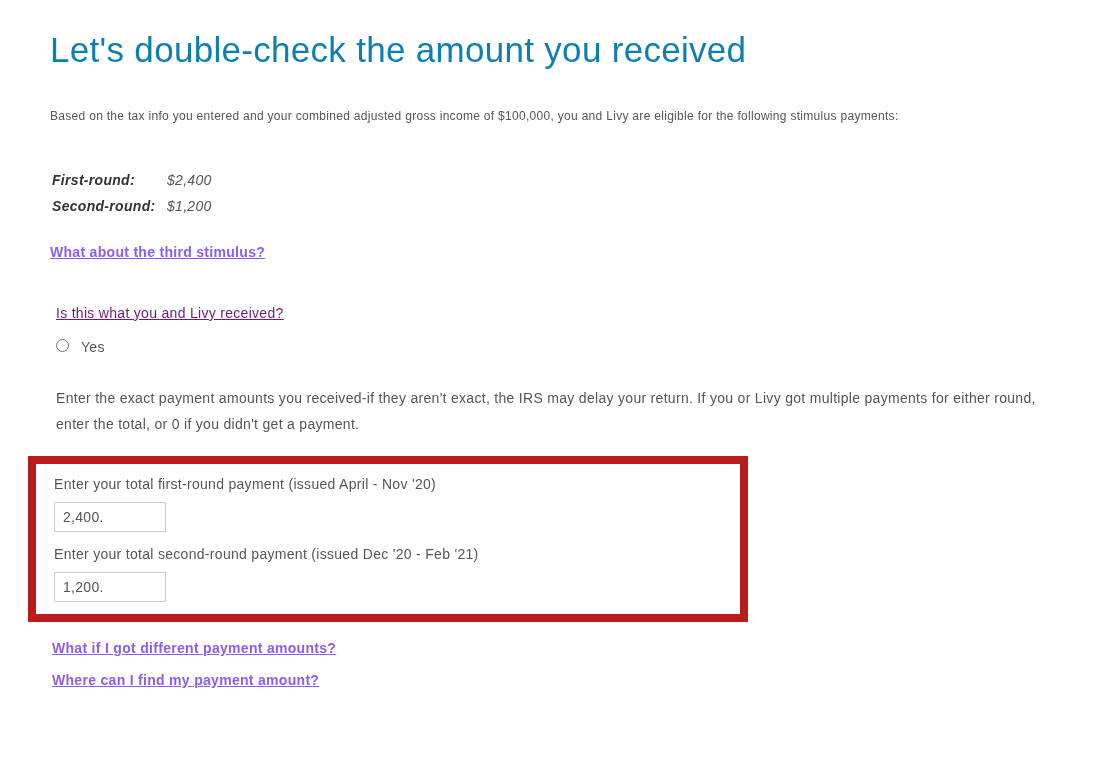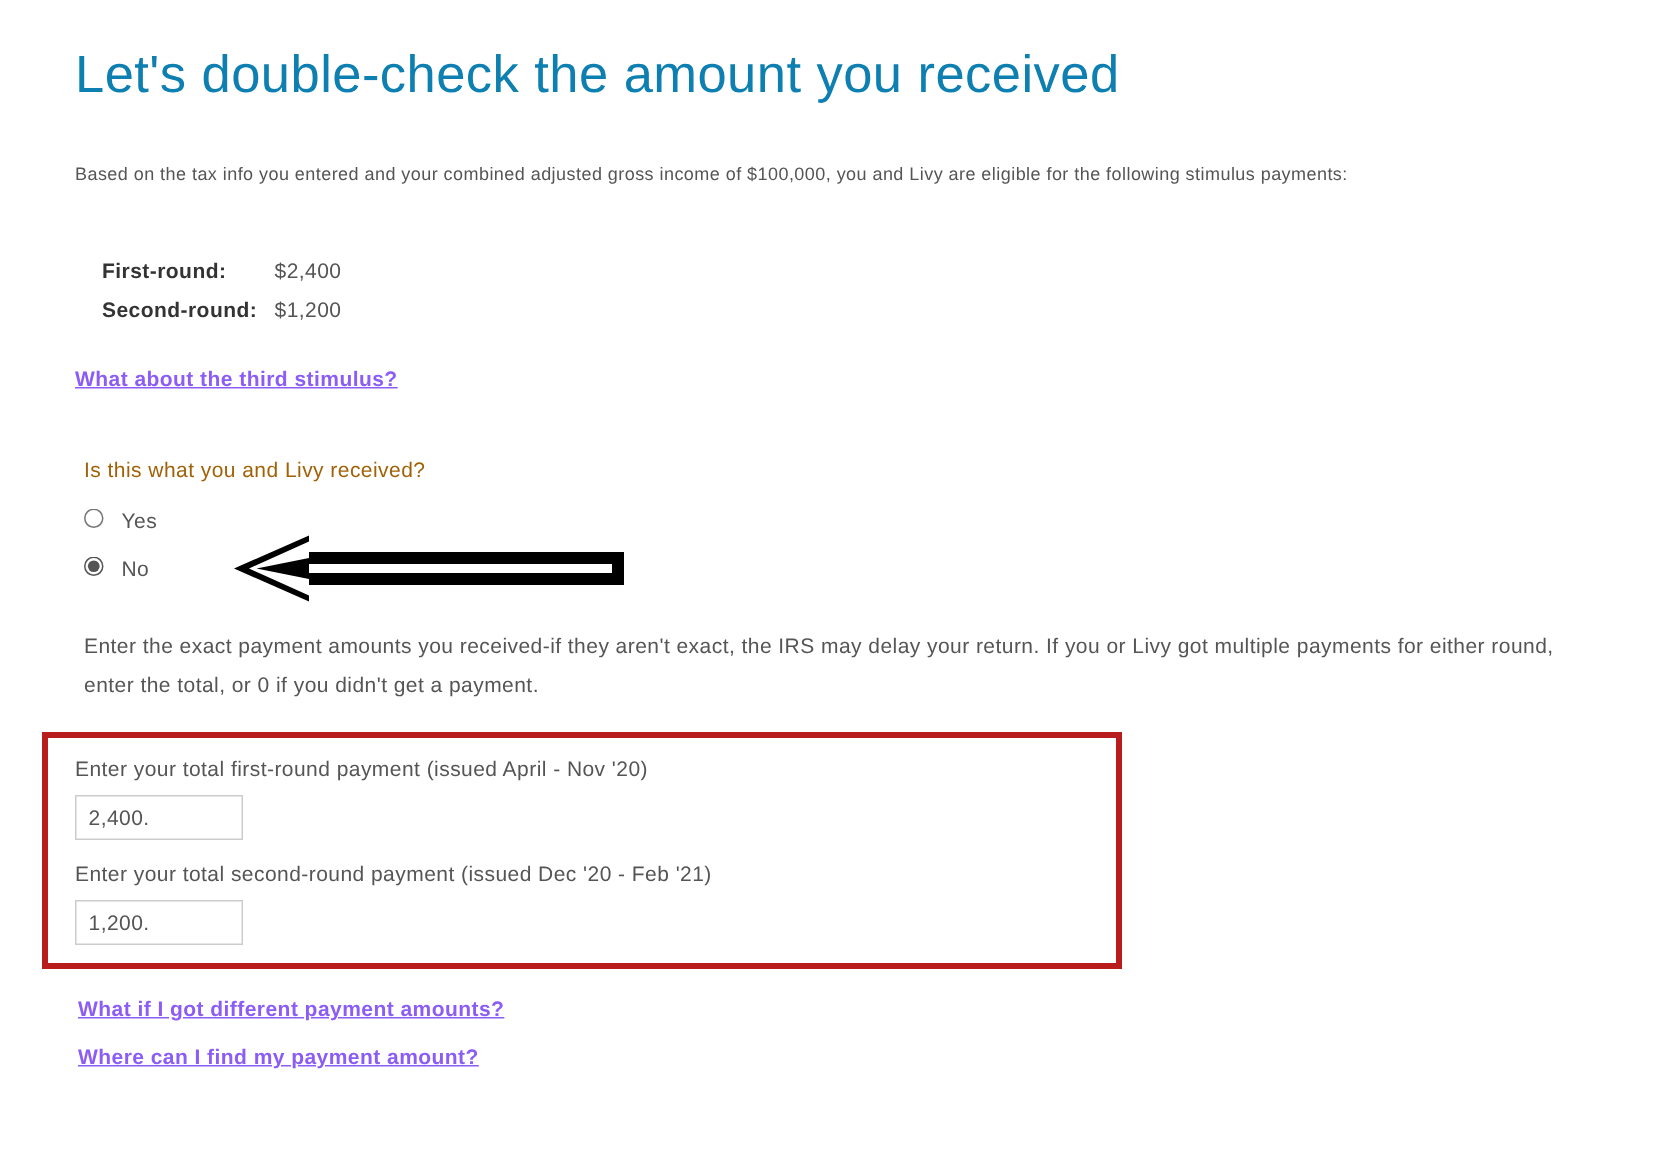--- a/index.html
+++ b/index.html
@@ -24,21 +24,22 @@
     }
     .intro-text {
       color: #555;
       font-size: 12px;
       line-height: 1.9;
       margin-bottom: 44px;
       letter-spacing: 0.3px;
     }
     .rounds-table {
       margin-bottom: 30px;
-      margin-left: 18px;
+      margin-left: 2px;
+      font-style: italic;
     }
     .round-row {
       display: flex;
       margin-bottom: 10px;
       font-size: 14px;
       letter-spacing: 0.3px;
     }
     .round-label {
       font-weight: 700;
       color: #333;
@@ -56,24 +57,25 @@
       margin-bottom: 30px;
       letter-spacing: 0.3px;
       cursor: pointer;
     }
     .question-block {
       margin-top: 15px;
       margin-bottom: 25px;
       margin-left: 6px;
     }
     .question-text {
-      color: #a16207;
+      color: #701a75;
       font-size: 14px;
       margin-bottom: 18px;
       letter-spacing: 0.3px;
+      text-decoration: underline;
     }
     .radio-row {
       display: flex;
       margin-bottom: 16px;
       position: relative;
     }
     .radio-input {
       width: 13px;
       height: 13px;
       margin-right: 12px;
@@ -94,21 +96,21 @@
     .instruction-text {
       color: #555;
       font-size: 14px;
       line-height: 1.9;
       margin-top: 30px;
       margin-bottom: 18px;
       margin-left: 6px;
       letter-spacing: 0.3px;
     }
     .input-boxed {
-      border: 4px solid #b91c1c;
+      border: 8px solid #b91c1c;
       padding: 12px 18px 12px 18px;
       margin-left: -22px;
       width: 720px;
       margin-bottom: 18px;
     }
     .input-group {
       margin-bottom: 14px;
     }
     .input-group:last-child {
       margin-bottom: 0;
@@ -161,33 +163,20 @@
 <a class="link-text">What about the third stimulus?</a>
 
 <div class="question-block">
   <p class="question-text">Is this what you and Livy received?</p>
 
   <div class="radio-row">
     <input type="radio" name="received" class="radio-input" style="">
     <span class="radio-label">Yes</span>
   </div>
 
-  <div class="radio-row">
-    <input type="radio" name="received" class="radio-input" checked="" style="">
-    <span class="radio-label">No</span>
-    <div class="arrow-container">
-      <svg width="260" height="50" viewBox="0 0 260 50">
-        <polygon points="0,25 50,3 50,14 50,36 50,47" fill="#000"></polygon>
-        <polygon points="10,25 50,7 50,18 15,25 50,32 50,43" fill="#fff"></polygon>
-        <rect x="50" y="14" width="210" height="8" fill="#000"></rect>
-        <rect x="50" y="28" width="210" height="8" fill="#000"></rect>
-        <rect x="252" y="14" width="8" height="22" fill="#000"></rect>
-      </svg>
-    </div>
-  </div>
 </div>
 
 <p class="instruction-text">Enter the exact payment amounts you received-if they aren't exact, the IRS may delay your return. If you or Livy got multiple payments for either round, enter the total, or 0 if you didn't get a payment.</p>
 
 <div class="input-boxed">
   <div class="input-group">
     <label class="input-label">Enter your total first-round payment (issued April - Nov '20)</label>
     <input type="text" class="text-input" value="2,400." style="">
   </div>
   <div class="input-group">

